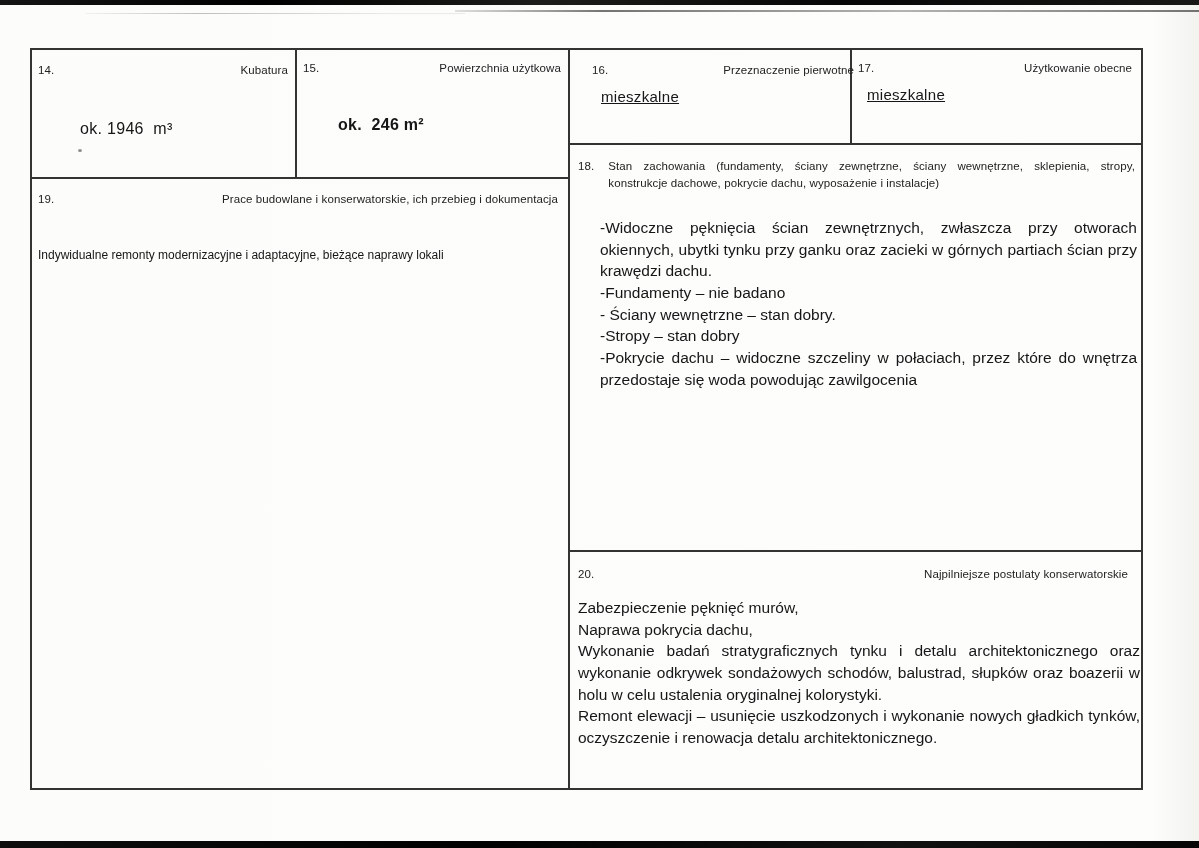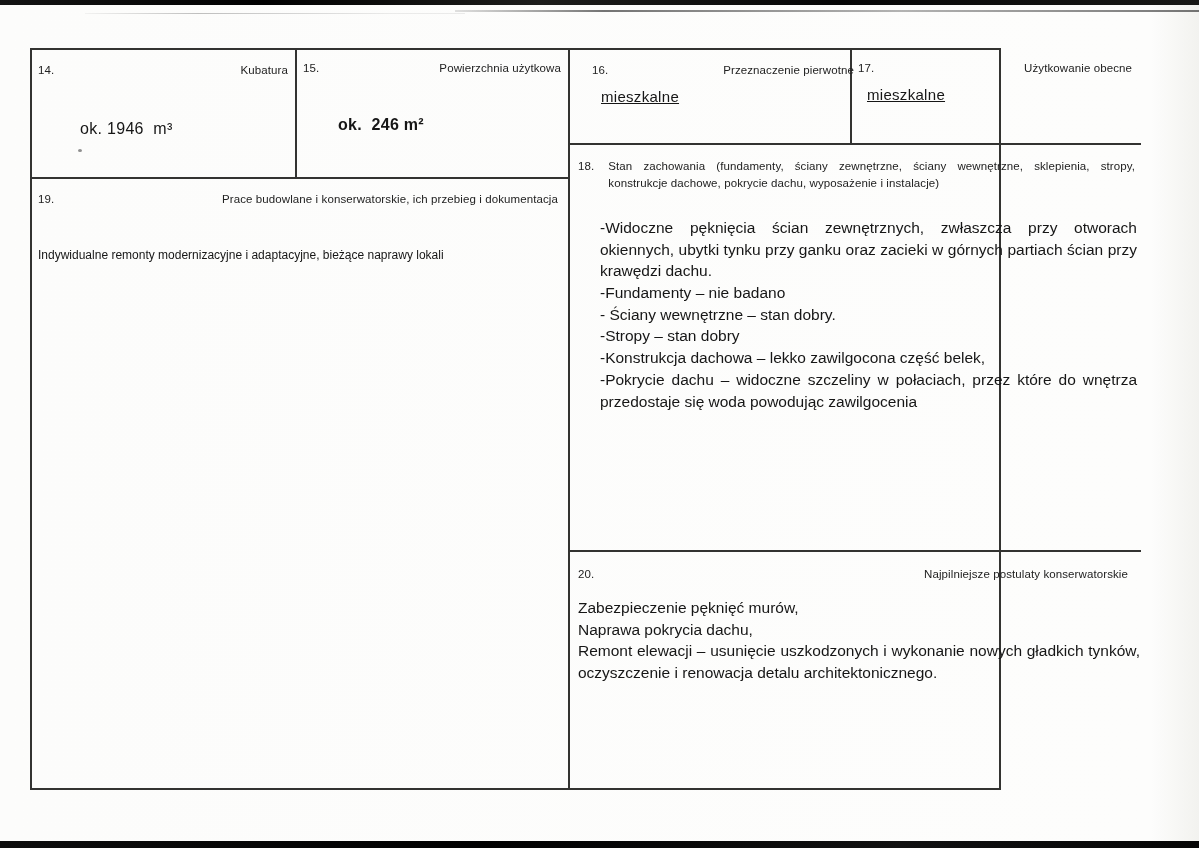--- a/index.html
+++ b/index.html
@@ -34,21 +34,21 @@
   }
   .scan-speck {
     position: absolute; left: 78px; top: 149px; width: 4px; height: 3px;
     background: #8f8f8f; border-radius: 50%;
   }
 
   
   .form-table {
     position: absolute;
     left: 30px; top: 48px;
-    width: 971px; height: 742px;
+    width: 1113px; height: 742px;
     border: 2px solid #333331;
   }
   .divider { position: absolute; background: #333331; }
   .div-v-14-15 { left: 263px; top: 0; width: 2px; height: 127px; }
   .div-v-mid   { left: 536px; top: 0; width: 2px; height: 738px; }
   .div-v-16-17 { left: 818px; top: 0; width: 2px; height: 93px; }
   .div-h-left  { left: 0;     top: 127px; width: 538px; height: 2px; }
   .div-h-right1{ left: 536px; top: 93px;  width: 573px; height: 2px; }
   .div-h-right2{ left: 536px; top: 500px; width: 573px; height: 2px; }
 
@@ -145,38 +145,38 @@
 
     <div class="field-label justified lbl-18">
       <span class="no">18.</span>
       <span class="txt">Stan zachowania (fundamenty, ściany zewnętrzne, ściany wewnętrzne, sklepienia, stropy, konstrukcje dachowe, pokrycie dachu, wyposażenie i instalacje)</span>
     </div>
     <div class="field-content con-18">
         <p>-Widoczne pęknięcia ścian zewnętrznych, zwłaszcza przy otworach okiennych, ubytki tynku przy ganku oraz zacieki w górnych partiach ścian przy krawędzi dachu.</p>
         <p>-Fundamenty – nie badano</p>
         <p>- Ściany wewnętrzne – stan dobry.</p>
         <p>-Stropy – stan dobry</p>
-        <p>-Konstrukcja dachowa – lekko zawilgocona część belek,</p>
         <p>-Pokrycie dachu – widoczne szczeliny w połaciach, przez które do wnętrza przedostaje się woda powodując zawilgocenia</p>
       </div>
 
     <div class="field-label lbl-19">
       <span class="no">19.</span>
       <span class="txt">Prace budowlane i konserwatorskie, ich przebieg i dokumentacja</span>
     </div>
     <div class="field-content con-19">
         <p>Indywidualne remonty modernizacyjne i adaptacyjne, bieżące naprawy lokali</p>
       </div>
 
     <div class="field-label lbl-20">
       <span class="no">20.</span>
       <span class="txt">Najpilniejsze postulaty konserwatorskie</span>
     </div>
     <div class="field-content con-20">
         <p>Zabezpieczenie pęknięć murów,</p>
         <p>Naprawa pokrycia dachu,</p>
+        <p>Wykonanie badań stratygraficznych tynku i detalu architektonicznego oraz wykonanie odkrywek sondażowych schodów, balustrad, słupków oraz boazerii w holu w celu ustalenia oryginalnej kolorystyki.</p>
         <p>Remont elewacji – usunięcie uszkodzonych i wykonanie nowych gładkich tynków, oczyszczenie i renowacja detalu architektonicznego.</p>
       </div>
 
   </div>
 
   <div class="scan-edge-bottom"></div>
 </div>
 
 </body></html>

